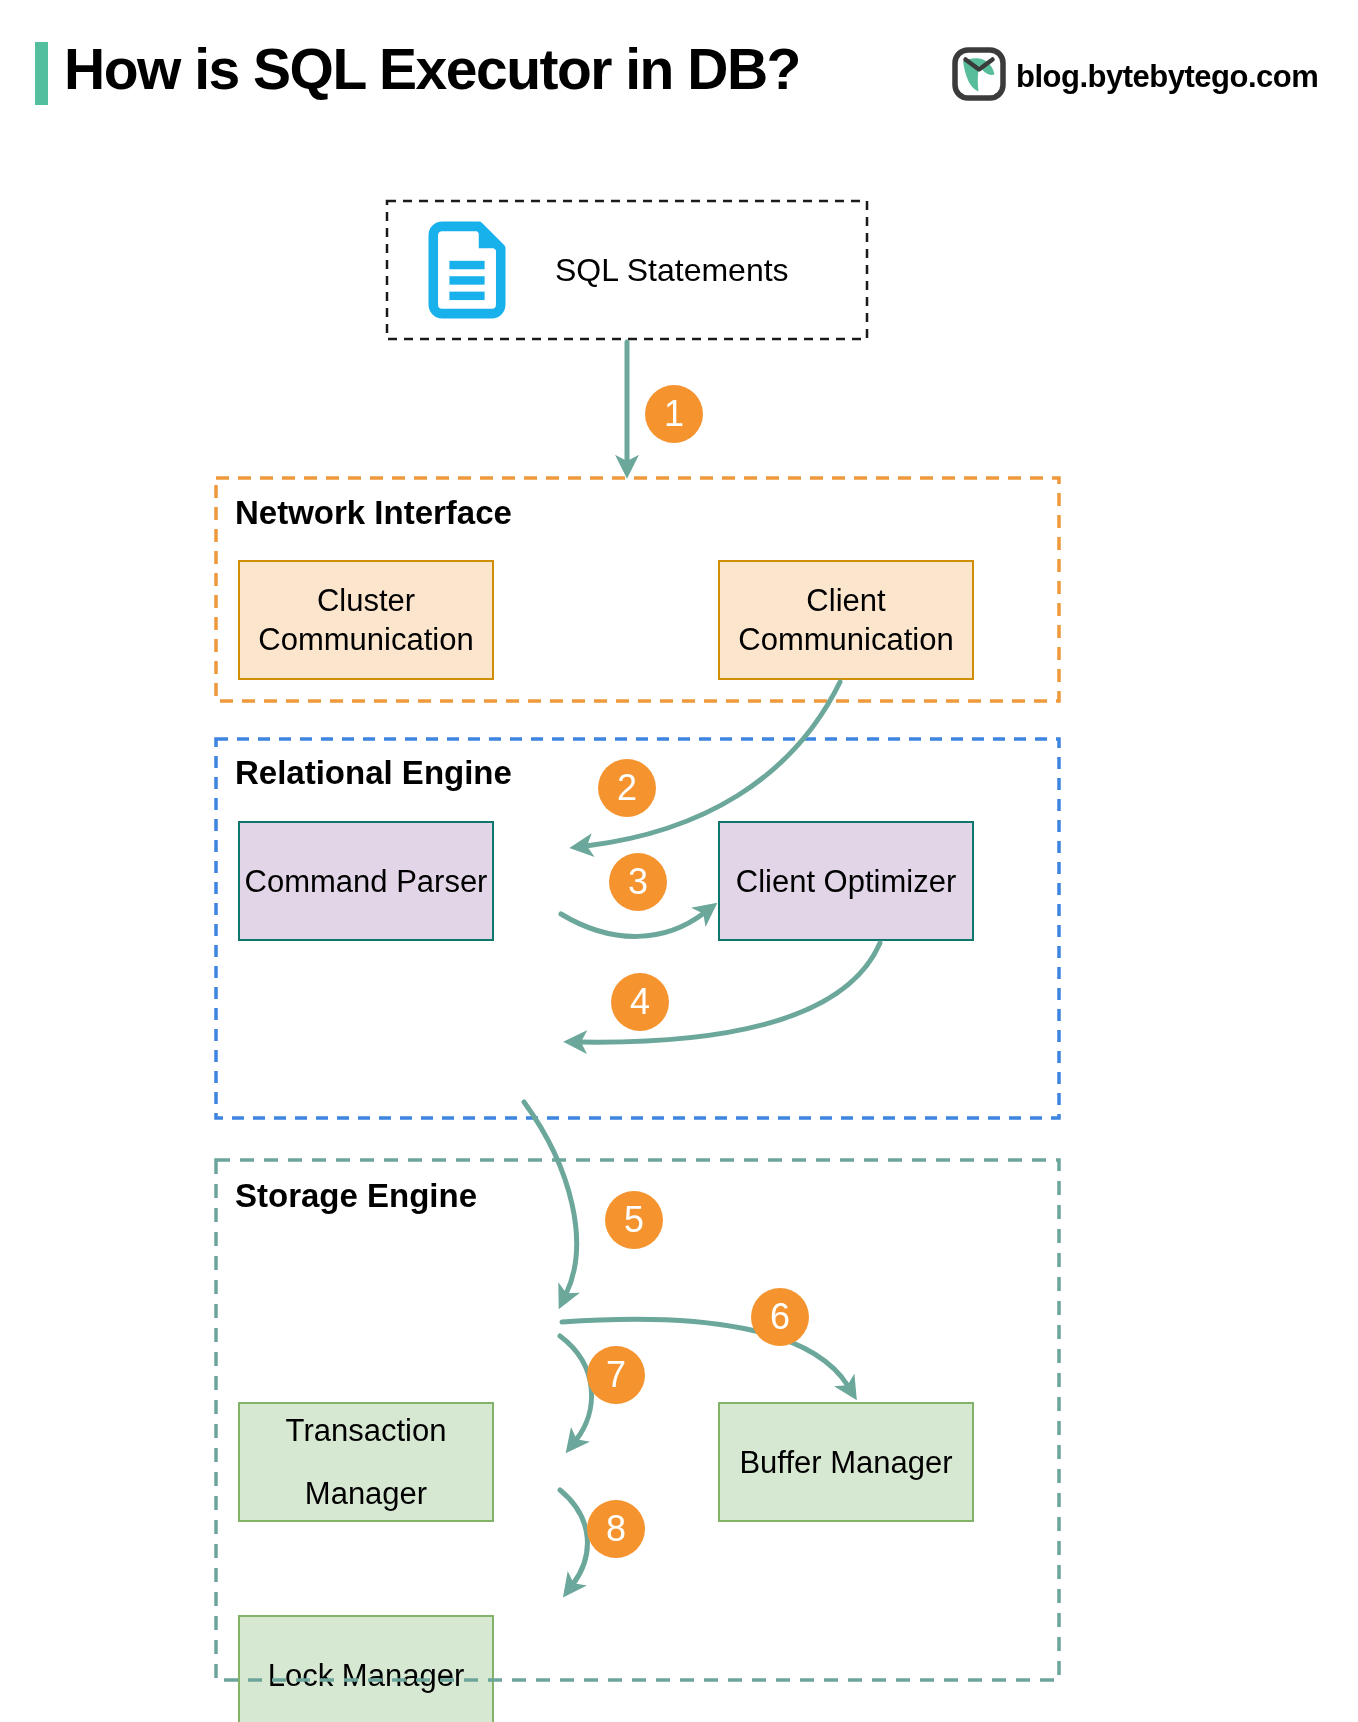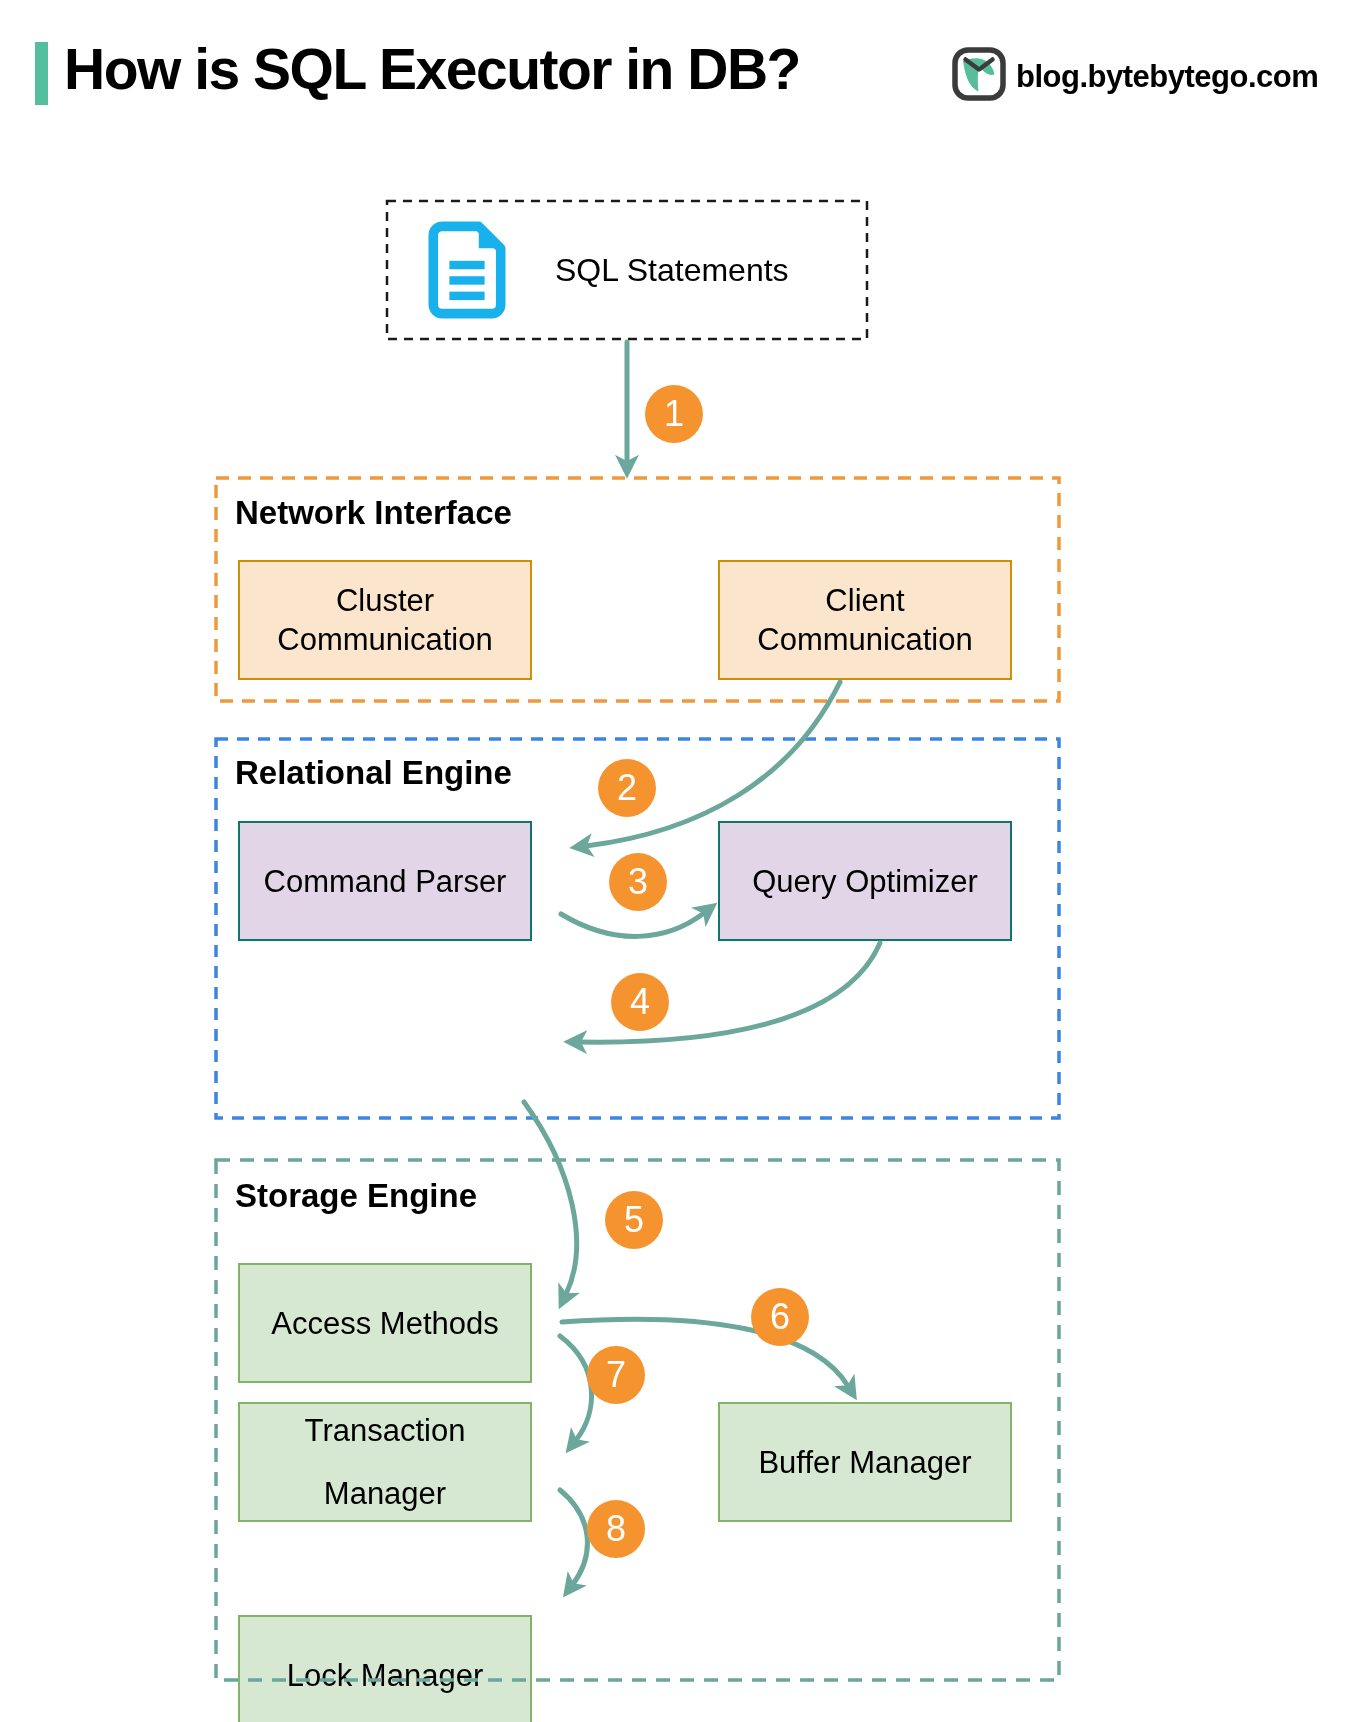--- a/index.html
+++ b/index.html
@@ -17,21 +17,21 @@
     position:absolute;left:387px;top:201px;width:480px;height:138px;box-sizing:border-box;
     display:flex;align-items:center;padding-left:36px;gap:44px;font-size:32px;
   }
   
   .section-title{position:absolute;font-size:33px;font-weight:bold;white-space:nowrap;z-index:2;}
   .st-network{left:235px;top:494px;}
   .st-relational{left:235px;top:754px;}
   .st-storage{left:235px;top:1177px;}
   
   .node{
-    position:absolute;width:294px;height:120px;box-sizing:border-box;z-index:1;
+    position:absolute;width:256px;height:120px;box-sizing:border-box;z-index:1;
     display:flex;flex-direction:column;align-items:center;justify-content:center;
     font-size:31px;line-height:39px;text-align:center;
   }
   .node span{display:block;}
   .orange{background:#FCE5CD;border:2px solid #CE8E06;}
   .purple{background:#E2D5E8;border:2px solid #0f766e;}
   .blue  {background:#DBE8FC;border:2px solid #6C8EBF;}
   .green {background:#D7E8D2;border:2px solid #82B366;}
   .n-cluster {left:238px;top:560px;}
   .n-client  {left:718px;top:560px;}
@@ -88,24 +88,21 @@
     <span>Communication</span>
   </div>
   <div class="node orange n-client">
     <span>Client</span>
     <span>Communication</span>
   </div>
   <div class="node purple n-parser">
     <span>Command Parser</span>
   </div>
   <div class="node purple n-optimizer">
-    <span>Query Optimizer</span>
-  </div>
-  <div class="node green n-access">
-    <span>Access Methods</span>
+    <span>Client Optimizer</span>
   </div>
   <div class="node green n-transaction">
     <span>Transaction</span>
     <span>Manager</span>
   </div>
   <div class="node green n-buffer">
     <span>Buffer Manager</span>
   </div>
   <div class="node green n-lock">
     <span>Lock Manager</span>

